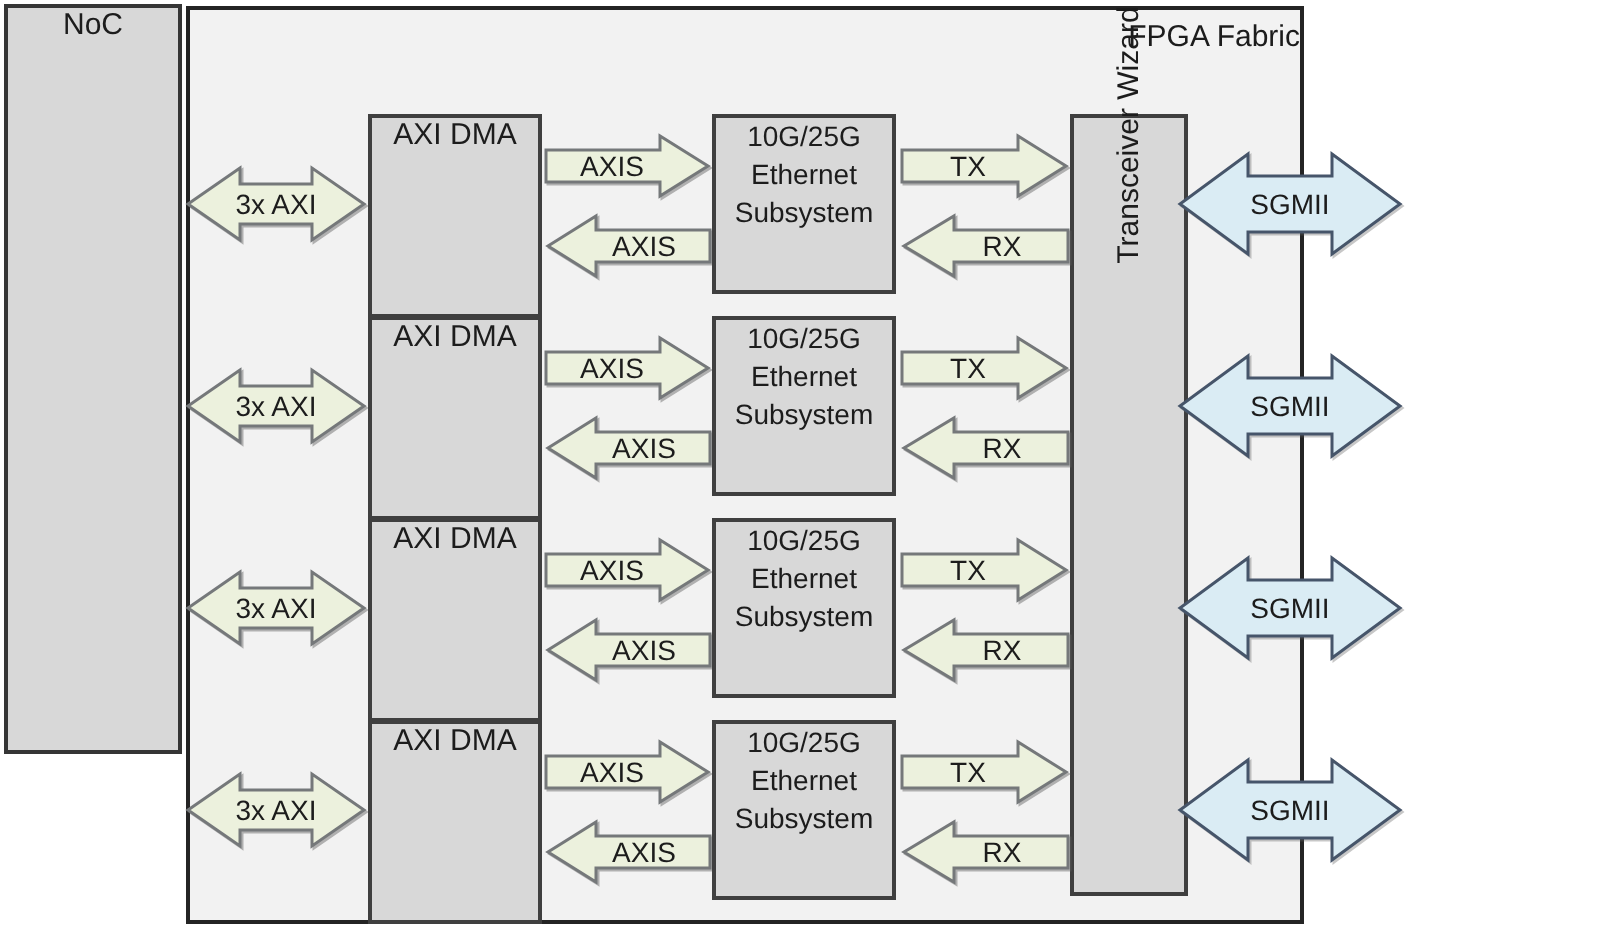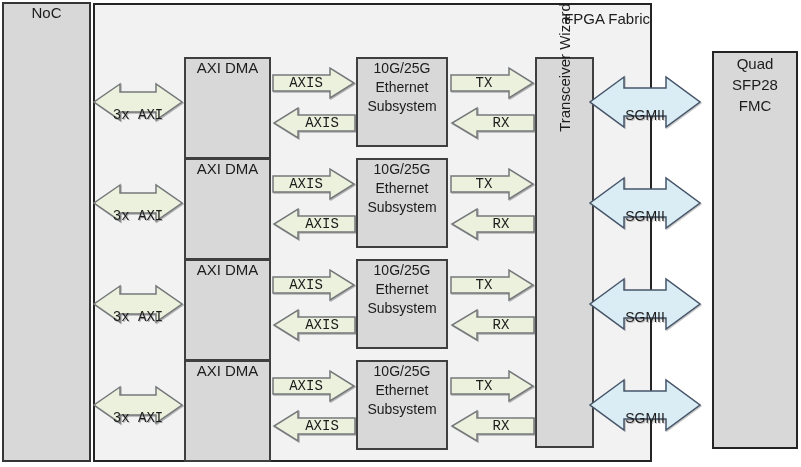--- a/index.html
+++ b/index.html
@@ -3,40 +3,40 @@
 <meta charset="utf-8">
 <title>FPGA Fabric Block Diagram</title>
 <style>
   html,body{margin:0;padding:0;background:#ffffff;}
   body{font-family:"Liberation Sans", sans-serif; color:#1c1c1c;}
   .canvas{position:relative;width:801px;height:467px;background:#ffffff;overflow:hidden;}
 
   
   .block{position:absolute;box-sizing:border-box;background:#d8d8d8;border:2px solid #3f3f3f;
          display:flex;align-items:flex-start;justify-content:center;text-align:center;}
-  .noc{left:2px;top:2px;width:89px;height:460px;border-color:#353535;font-size:15px;}
+  .noc{left:2px;top:2px;width:89px;height:375px;border-color:#353535;font-size:15px;}
   .fabric{position:absolute;box-sizing:border-box;left:93px;top:3px;width:559px;height:459px;
           background:#f2f2f2;border:2px solid #242424;}
   .fabric-title{position:absolute;top:5px;left:0;width:100%;text-align:right;font-size:15px;}
   .external-label{position:absolute;left:655px;top:18px;width:146px;text-align:center;font-size:15px;}
   .dma{left:184px;width:87px;height:102px;font-size:15px;}
   .eth{left:356px;width:92px;height:90px;font-size:14px;line-height:19px;}
   .wizard{left:535px;top:57px;width:59px;height:391px;}
   .wizard span{transform:rotate(-90deg);white-space:nowrap;font-size:15px;}
   .sfp{left:712px;top:51px;width:86px;height:398px;border-color:#242424;font-size:15px;line-height:21px;}
 
   
   .arrow{position:absolute;}
   .arrow svg{position:absolute;left:0;top:0;display:block;}
   .arrow-green polygon{fill:#ecf1dd;stroke:#75787a;stroke-width:1.5;}
   .arrow-blue  polygon{fill:#daecf4;stroke:#46556a;stroke-width:1.5;}
-  .arrow-green{filter:drop-shadow(1.5px 1.5px 0 rgba(95,95,95,0.45));font-family:Liberation Mono, monospace;}
+  .arrow-green{filter:drop-shadow(1.5px 1.5px 0 rgba(95,95,95,0.45));}
   .arrow-blue{filter:drop-shadow(1.5px 1.5px 0 rgba(95,95,95,0.35));}
   .alabel{position:absolute;top:50%;transform:translateY(-50%);text-align:center;font-size:14px;}
-  .alabel.full{left:0;right:0;margin-top:13px;}
+  .alabel.full{left:0;right:0;}
   .alabel.shaft-r{left:2px;width:64px;}   
   .alabel.shaft-l{right:2px;width:64px;}  
   .bidir-g{width:92px;height:40px;}
   .bidir-b{width:114px;height:54px;left:588px;}
   .uni{width:84px;height:34px;}
   .uni-tx{width:85px;height:34px;}
 </style>
 </head>
 <body>
 
@@ -48,27 +48,20 @@
 
   <div class="fabric">
     <div class="fabric-title">FPGA Fabric</div>
   </div>
 
 
   <div class="block wizard">
     <span>Transceiver Wizard</span>
   </div>
 
-  <div class="block sfp">
-    <span>
-      <span>Quad</span><br>
-      <span>SFP28</span><br>
-      <span>FMC</span>
-    </span>
-  </div>
 
   <div class="arrow arrow-green bidir-g" style="left:92px;top:82px">
     <svg width="92" height="40" viewBox="0 0 92 40">
         <polygon points="28,2 2,20 28,38 28,30 64,30 64,38 90,20 64,2 64,10 28,10"></polygon>
       </svg>
     <span class="alabel full">3x AXI</span>
   </div>
   <div class="block dma" style="top:57px">
     <span>AXI DMA</span>
   </div>

